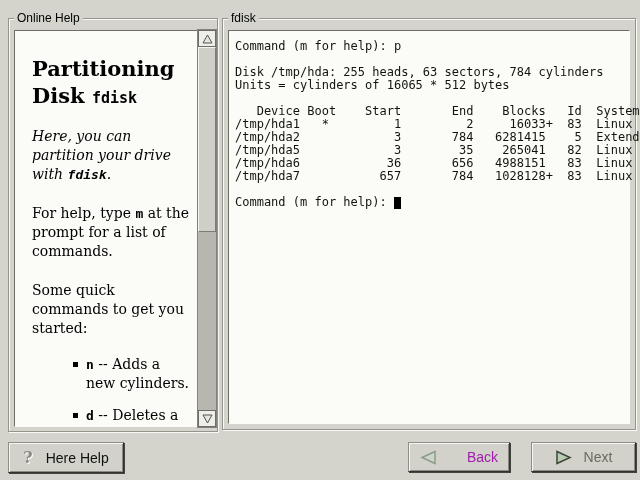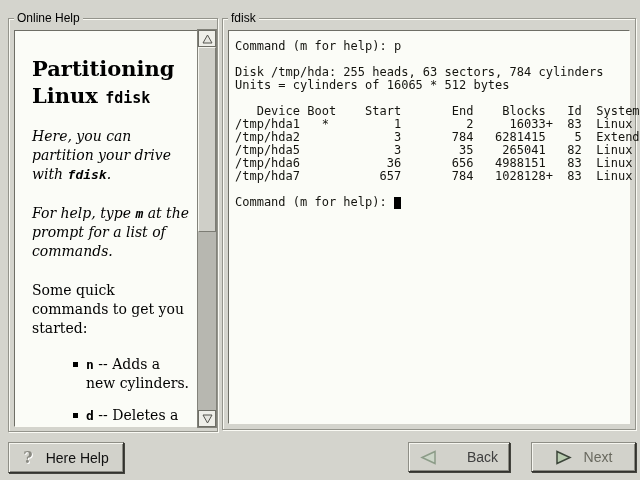--- a/index.html
+++ b/index.html
@@ -22,21 +22,21 @@
   .help-box{position:absolute;left:5px;top:11px;width:182px;height:395px;
             background:#fbfcf7;overflow:hidden;}
   .help-inner{padding:0 6px 0 17px;color:#000;}
   .help-inner h1{font-family:"DejaVu Serif",serif;font-weight:bold;
             font-size:21px;line-height:27px;margin:24px 0 0 0;}
   .help-inner h1 .mono-h{font-family:"DejaVu Sans Mono",monospace;
             font-size:15px;font-weight:bold;}
   .help-inner p{font-family:"DejaVu Serif",serif;font-size:14px;
             line-height:19px;margin:0;}
   .p1{margin-top:15px !important;font-style:italic;}
-  .p2{margin-top:20px !important;font-style:italic;}
+  .p2{margin-top:20px !important;}
   .p3{margin-top:20px !important;}
   .mono-inline{font-family:"DejaVu Sans Mono",monospace;font-size:13px;font-weight:bold;}
   .help-inner ul{list-style:none;margin:17px 0 0 40px;padding:0;}
   .help-inner li{position:relative;padding-left:14px;margin-bottom:13px;
             font-family:"DejaVu Serif",serif;font-size:14px;line-height:19px;}
   .help-inner li::before{content:"";position:absolute;left:1px;top:7px;
             width:5px;height:5px;background:#000;}
 
   
   .scrollbar{position:absolute;left:188px;top:10px;width:18px;height:397px;
@@ -58,37 +58,37 @@
   .cursor{display:inline-block;width:7px;height:12px;background:#000;
             vertical-align:text-bottom;}
 
   
   .btn{position:absolute;background:#d2d2cb;cursor:default;
        border:1px solid;border-color:#8e8e86 #32322e #32322e #8e8e86;
        box-shadow:inset 1px 1px 0 #f6f6f0, inset -1px -1px 0 #8a8a82, 1px 1px 0 #44443e;
        display:flex;align-items:center;justify-content:center;
        font-size:14px;}
   .btn-hide{left:8px;top:442px;width:114px;height:29px;gap:13px;color:#111;}
-  .btn-back{left:408px;top:442px;width:100px;height:28px;gap:30px;color:#404040;}
+  .btn-back{left:408px;top:442px;width:100px;height:28px;gap:30px;color:#a21caf;}
   .btn-next{left:531px;top:442px;width:103px;height:28px;gap:12px;color:#69695f;text-align:right;}
   .qmark{font-family:"DejaVu Serif",serif;font-weight:bold;font-size:16px;
          color:#8a8a82;text-shadow:1px 1px 0 #ffffff;}
   .tri{display:block;}
 </style>
 </head>
 <body>
 
 <div class="screen">
 
   <div class="frame help-frame">
     <span class="frame-label">Online Help</span>
 
     <div class="help-box sunken">
       <div class="help-inner">
-        <h1><span>Partitioning Linux</span> <span class="mono-h">fdisk</span></h1>
+        <h1><span>Partitioning Disk</span> <span class="mono-h">fdisk</span></h1>
 
         <p class="p1"><span>Here, you can partition your drive with </span><span class="mono-inline">fdisk</span><span>.</span></p>
 
         <p class="p2"><span>For help, type </span><span class="mono-inline">m</span><span> at the prompt for a list of commands.</span></p>
 
         <p class="p3">Some quick commands to get you started:</p>
 
         <ul>
           <li><span class="mono-inline">n</span> <span>-- Adds a new cylinders.</span></li>
           <li><span class="mono-inline">d</span> <span>-- Deletes a partition.</span></li>

